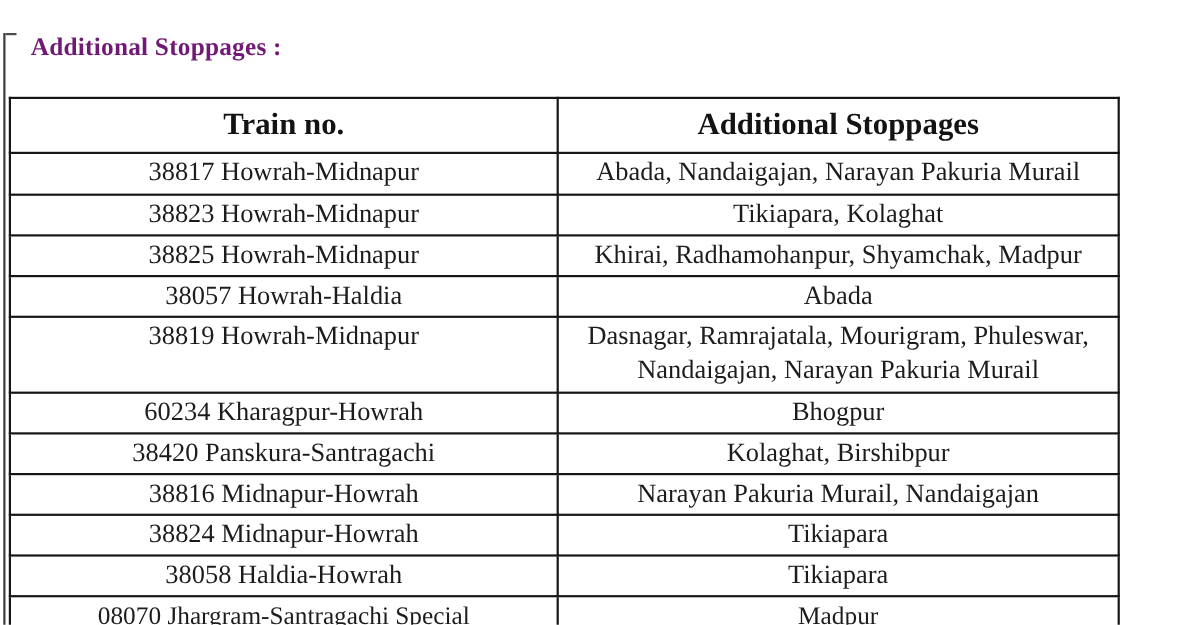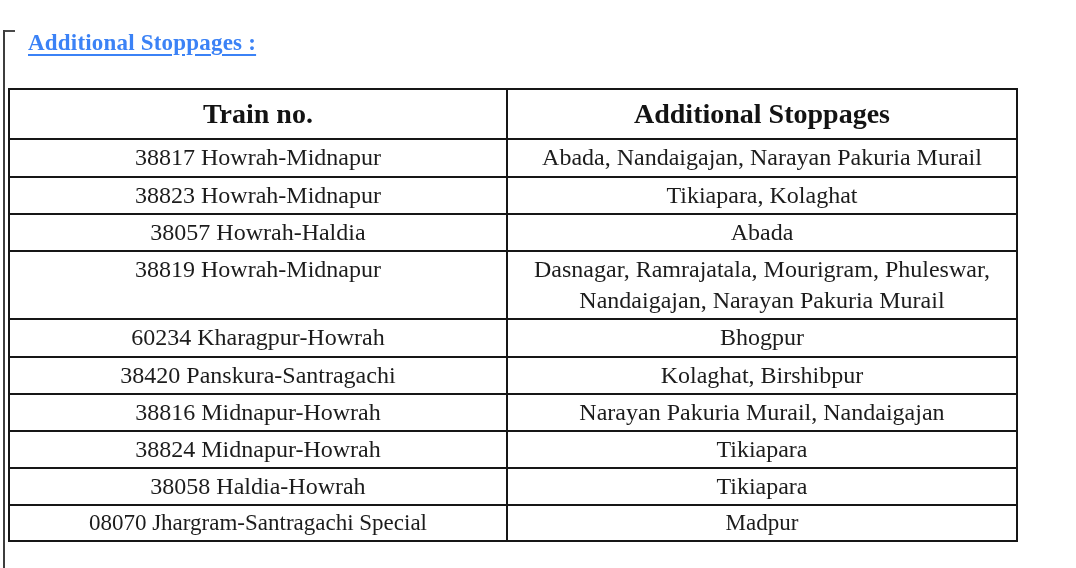--- a/index.html
+++ b/index.html
@@ -31,25 +31,24 @@
     left: 5px;
     top: 0;
     width: 10px;
     height: 2px;
     background: #4a4a4a;
   }
   .doc-title {
     margin: 30px 0 15px 28px;
     font-size: 23px;
     font-weight: bold;
-    text-decoration: underline;
     text-decoration-thickness: 2px;
     text-underline-offset: 4px;
     letter-spacing: 0.2px;
-    color: #3b82f6;
+    color: #701a75;
   }
   table.stoppages-table {
     border-collapse: collapse;
     table-layout: fixed;
     width: 1010px;
     margin: 32px 0 0 8px;
     background: #ffffff;
   }
   .col-train { width: 49.4%; }
   .col-stops { width: 50.6%; }
@@ -99,20 +98,24 @@
     <tbody>
         <tr>
           <td>38817 Howrah-Midnapur</td>
           <td>Abada, Nandaigajan, Narayan Pakuria Murail</td>
         </tr>
         <tr>
           <td>38823 Howrah-Midnapur</td>
           <td>Tikiapara, Kolaghat</td>
         </tr>
         <tr>
+          <td>38825 Howrah-Midnapur</td>
+          <td>Khirai, Radhamohanpur, Shyamchak, Madpur</td>
+        </tr>
+        <tr>
           <td>38057 Howrah-Haldia</td>
           <td>Abada</td>
         </tr>
         <tr>
           <td>38819 Howrah-Midnapur</td>
           <td>Dasnagar, Ramrajatala, Mourigram, Phuleswar, Nandaigajan, Narayan Pakuria Murail</td>
         </tr>
         <tr>
           <td>60234 Kharagpur-Howrah</td>
           <td>Bhogpur</td>

